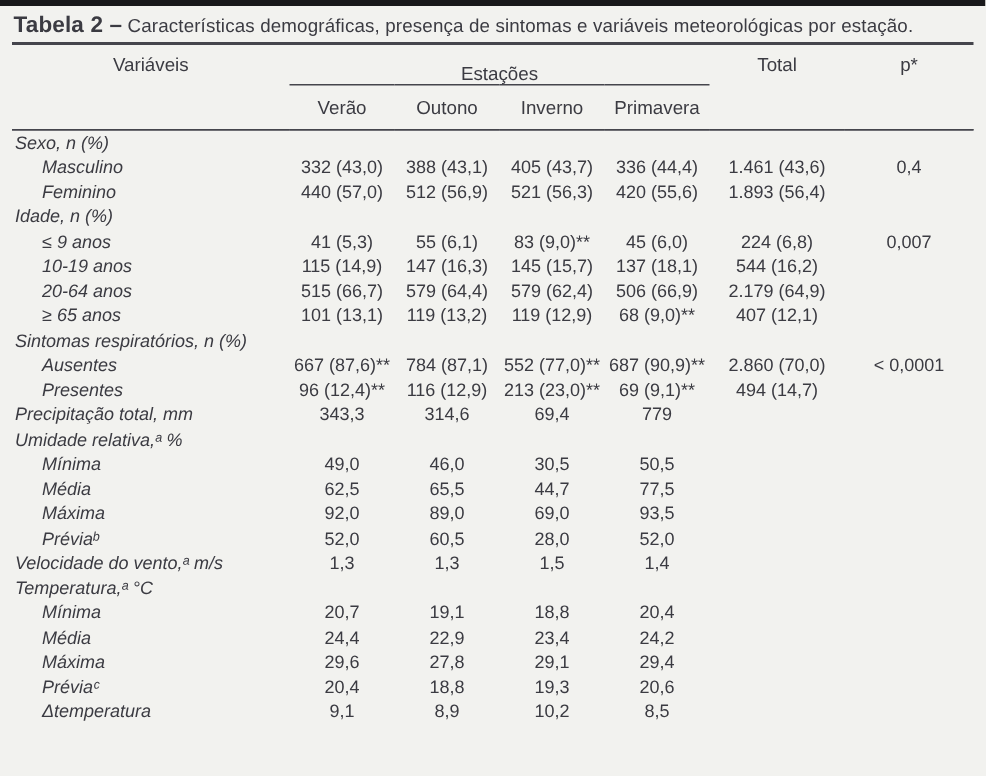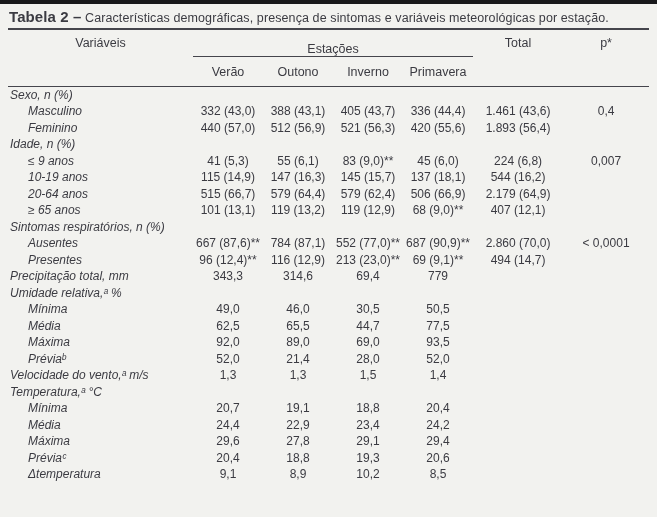--- a/index.html
+++ b/index.html
@@ -261,21 +261,21 @@
             <td>92,0</td>
             <td>89,0</td>
             <td>69,0</td>
             <td>93,5</td>
             <td></td>
             <td></td>
           </tr>
           <tr>
             <td class="lbl ind">Préviaᵇ</td>
             <td>52,0</td>
-            <td>21,4</td>
+            <td>60,5</td>
             <td>28,0</td>
             <td>52,0</td>
             <td></td>
             <td></td>
           </tr>
           <tr>
             <td class="lbl">Velocidade do vento,ᵃ m/s</td>
             <td>1,3</td>
             <td>1,3</td>
             <td>1,5</td>

